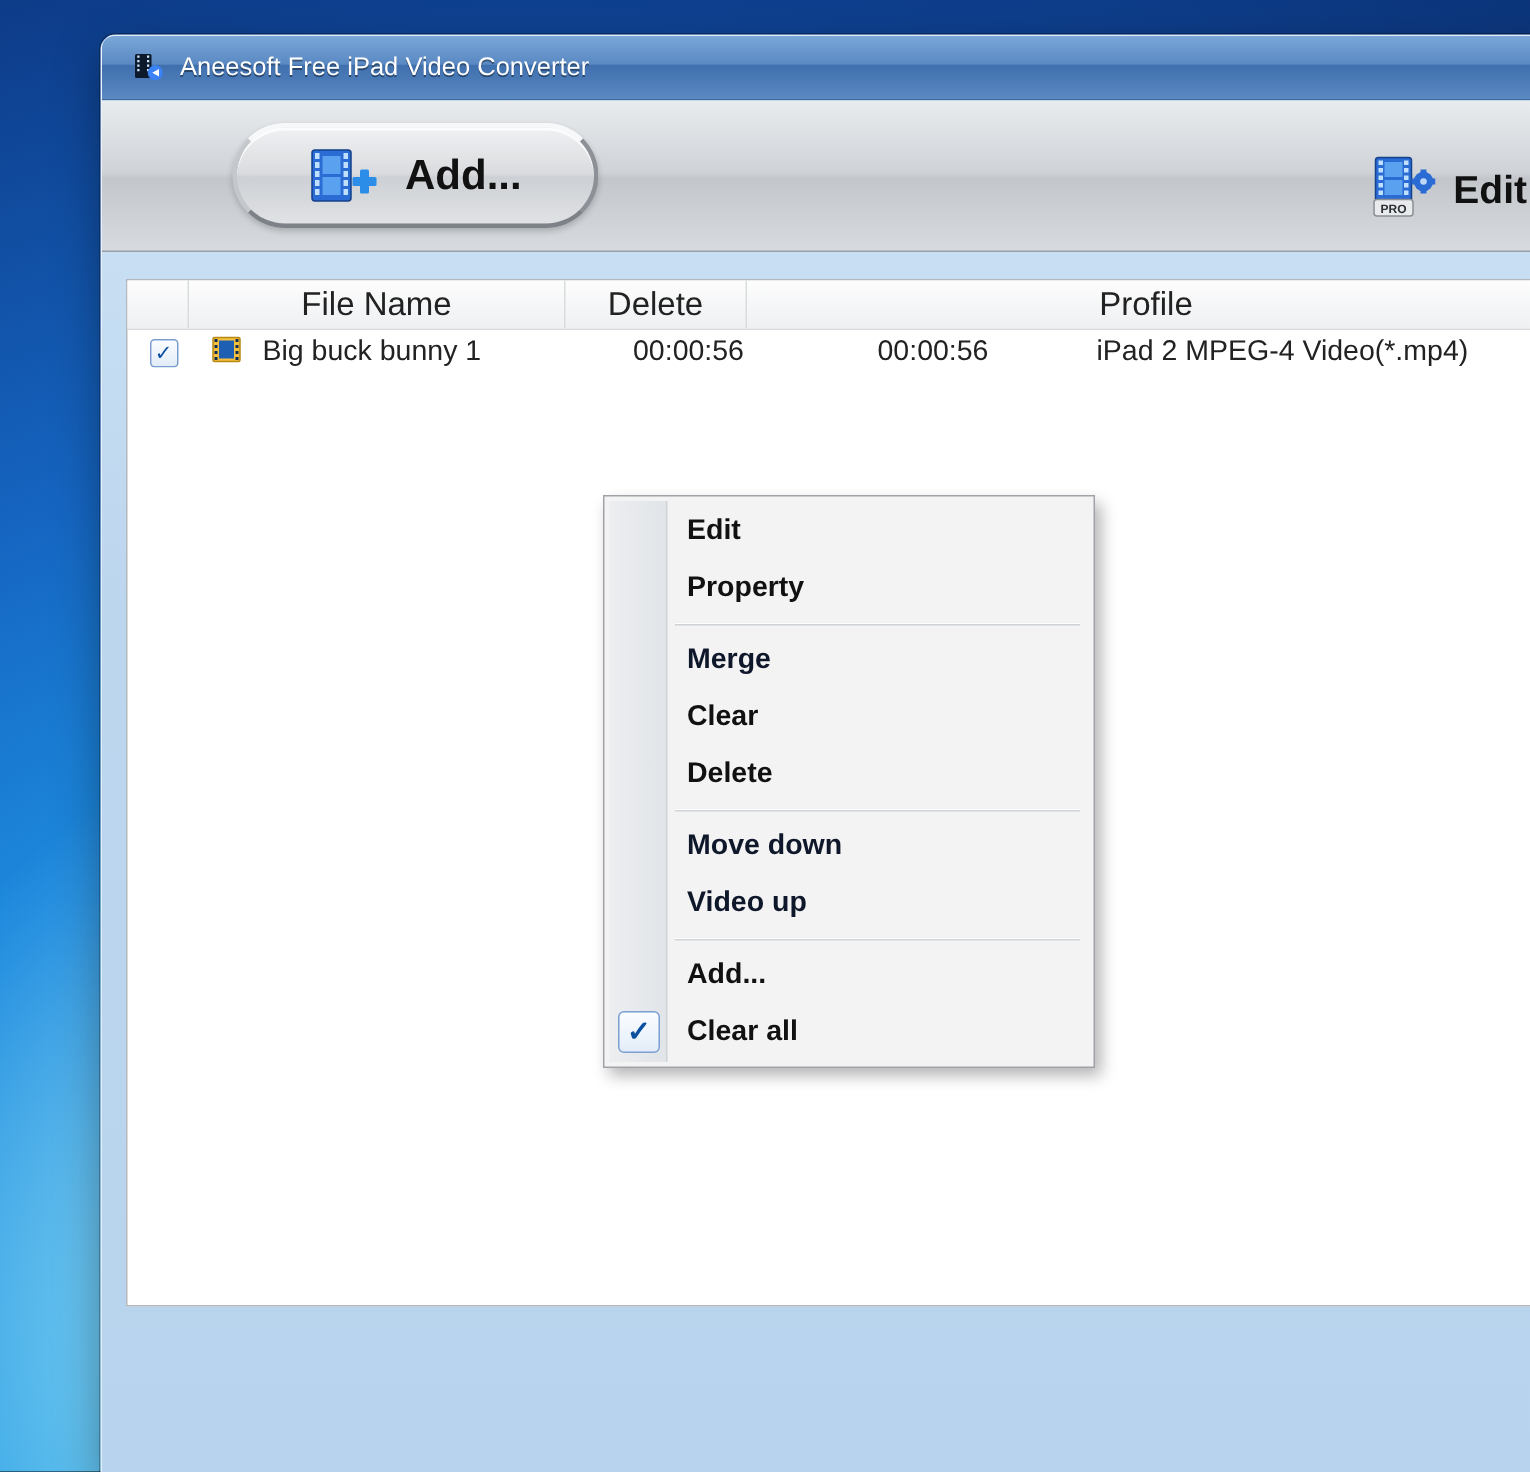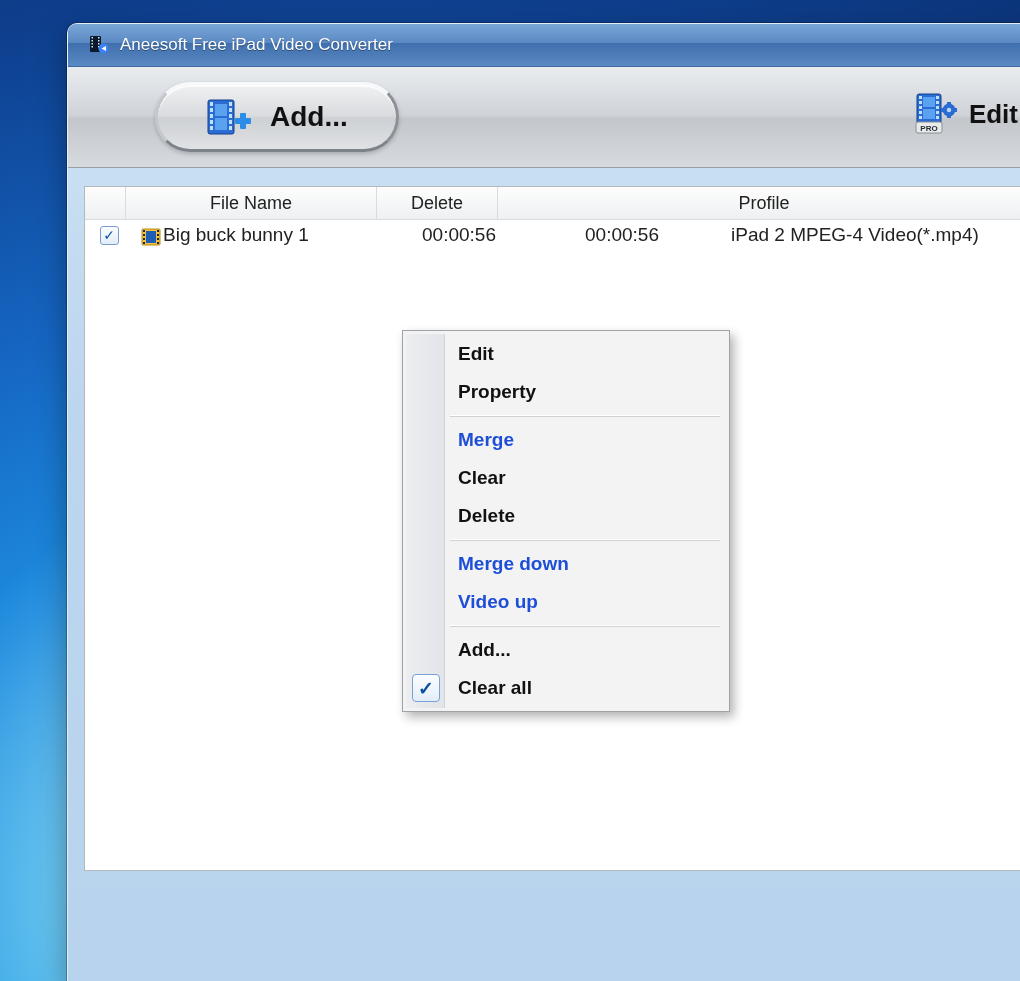--- a/index.html
+++ b/index.html
@@ -60,46 +60,46 @@
     background:linear-gradient(#f0f1f3,#d9dbde 48%,#cdd0d4 52%,#e0e2e5);
     border:3px solid;
     border-color:#f7f8fa #8d9197 #7d8188 #c4c7cb;
     box-shadow:inset 0 2px 0 rgba(255,255,255,.8),0 2px 4px rgba(0,0,0,.2);
     cursor:pointer;
   }
   .pill-label{font-size:28px;font-weight:700;color:#111}
   .film-plus-icon svg{display:block}
 
   .edit-tool{
-    position:absolute;right:30px;top:68px;
+    position:absolute;right:30px;top:79px;
     display:flex;align-items:center;gap:12px;cursor:pointer;
   }
   .edit-label{font-size:26px;font-weight:700;color:#111}
 
   
   .list-area{
     margin:18px 16px 0 16px;
     background:#fff;
     border:1px solid #b4b8bc;
   }
   .col-row{display:flex;height:32px;border-bottom:1px solid #d9dcdf;background:linear-gradient(#fdfdfd,#eef0f2);}
   .col-row > div{
     border-right:1px solid #d9dcdf;
     display:flex;align-items:center;justify-content:center;
-    font-size:18px;color:#222;white-space:nowrap;overflow:hidden;
+    font-size:22px;color:#222;white-space:nowrap;overflow:hidden;
   }
   .c-check{width:40px}
   .c-name{width:250px;justify-content:center}
   .c-len{width:120px}
   .c-outlen{width:190px}
   .c-profile{flex:1}
   .data-row{display:flex;align-items:center;height:30px;font-size:19px;color:#222}
   .data-row .cell{padding:0 4px;white-space:nowrap;overflow:hidden}
   .cell.c-check{display:flex;align-items:center;justify-content:center}
-  .cell.c-name{display:flex;align-items:flex-end;gap:2px;justify-content:flex-start;padding-left:8px}
+  .cell.c-name{display:flex;align-items:flex-start;gap:14px;justify-content:flex-start;padding-left:8px}
   .cell.c-len,.cell.c-outlen,.cell.c-profile{display:flex;align-items:center;justify-content:center}
   .cell.c-profile{justify-content:flex-start;padding-left:10px}
 
   
   .chk{
     width:17px;height:17px;border:1px solid #7a9dcf;border-radius:3px;
     background:linear-gradient(#fbfdff,#e2ecf8);
     display:flex;align-items:center;justify-content:center;font-size:14px;color:#0a4fa0;
   }
 
@@ -121,21 +121,21 @@
     position:absolute;left:3px;top:3px;bottom:3px;width:38px;
     background:linear-gradient(90deg,#eceef0,#e1e4e8);
     border-right:1px solid #cfd3d7;
   }
   .mi{
     position:relative;
     padding:8px 16px 8px 52px;
     color:#111;cursor:default;white-space:nowrap;font-weight:bold;
   }
   .mi.bold{font-weight:700}
-  .mi.disabled{color:#1d4ed8}
+  .mi.disabled{color:#0f172a}
   .mi.sep{height:1px;padding:0;margin:4px 6px 4px 44px;background:#cfd3d7;border-top:1px solid #fff}
   .mi .tick{
     position:absolute;left:6px;top:50%;transform:translateY(-50%);
     width:26px;height:26px;border:1px solid #7aa0d4;border-radius:4px;
     background:linear-gradient(#fbfdff,#e3edf8);
     display:flex;align-items:center;justify-content:center;color:#0b4fa0;font-size:19px;
   }
 
   .list-body{height:650px}
 </style>
@@ -259,21 +259,21 @@
 
 <div class="ctxmenu">
   <div class="gutter"></div>
   <div class="mi bold">Edit</div>
   <div class="mi">Property</div>
   <div class="mi sep"></div>
   <div class="mi disabled">Merge</div>
   <div class="mi">Clear</div>
   <div class="mi">Delete</div>
   <div class="mi sep"></div>
-  <div class="mi disabled">Merge down</div>
+  <div class="mi disabled">Move down</div>
   <div class="mi disabled">Video up</div>
   <div class="mi sep"></div>
   <div class="mi">Add...</div>
   <div class="mi">
     <span class="tick">✓</span>
     <span>Clear all</span>
   </div>
 </div>
 
 </body></html>

